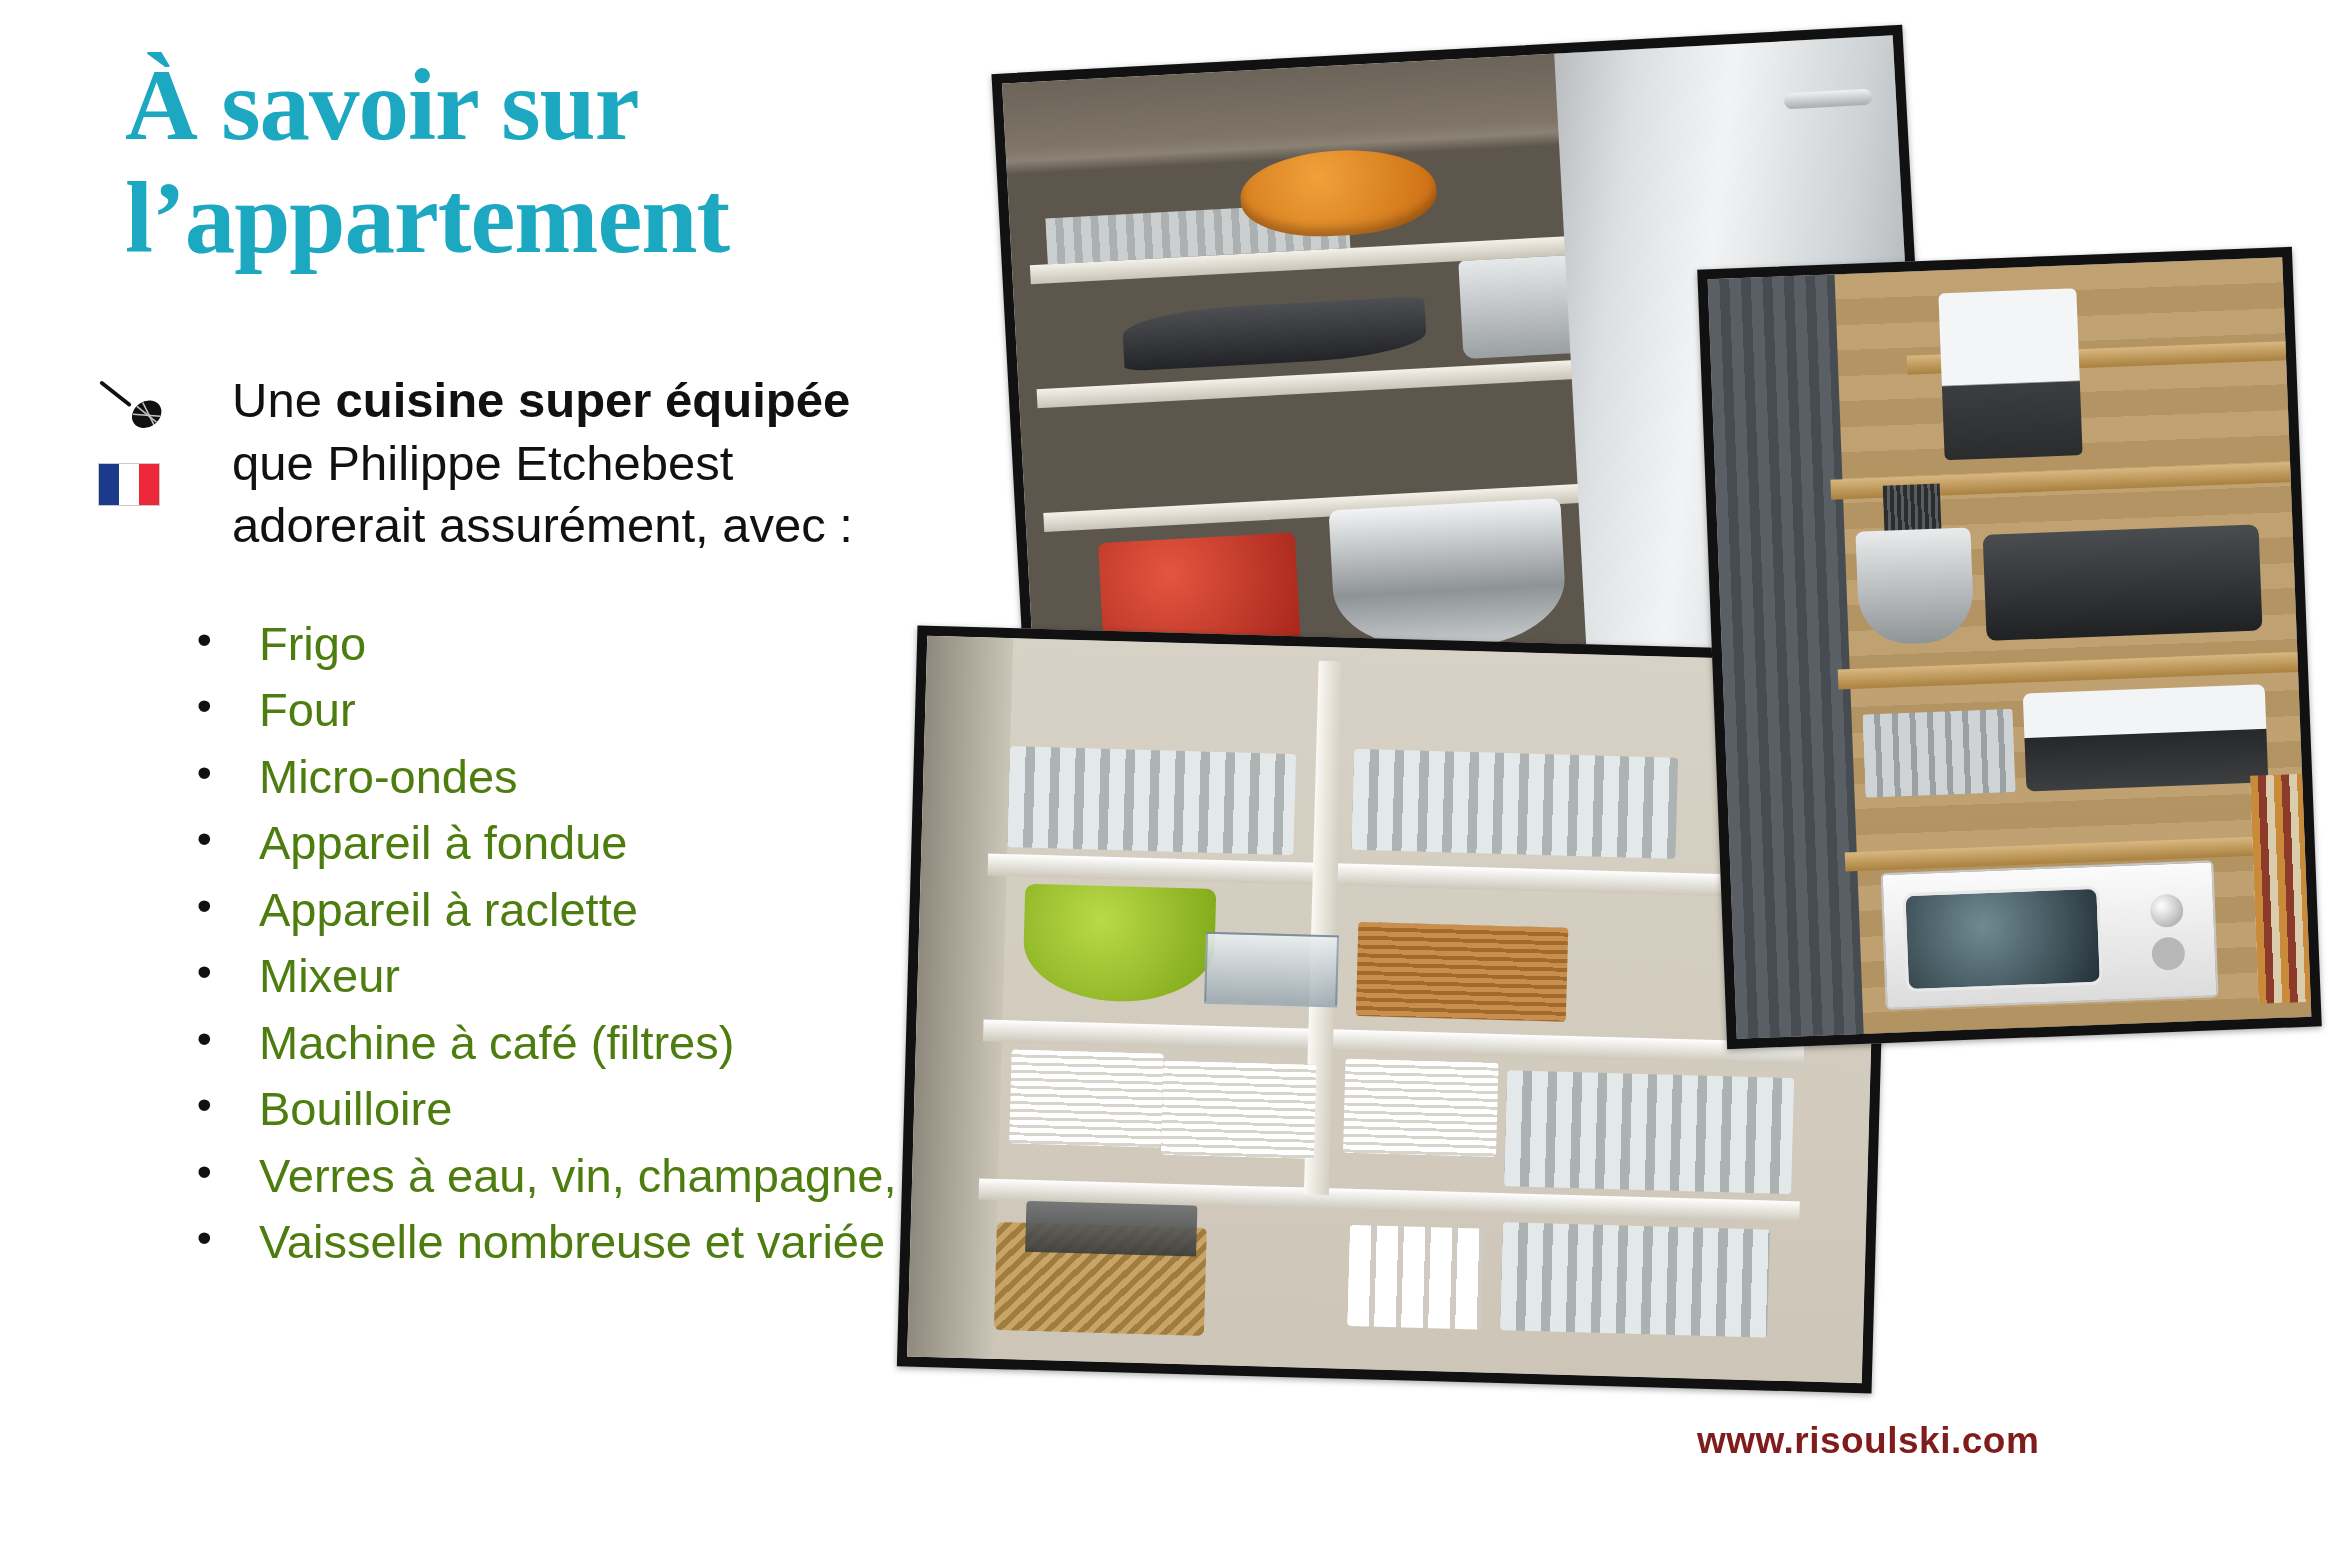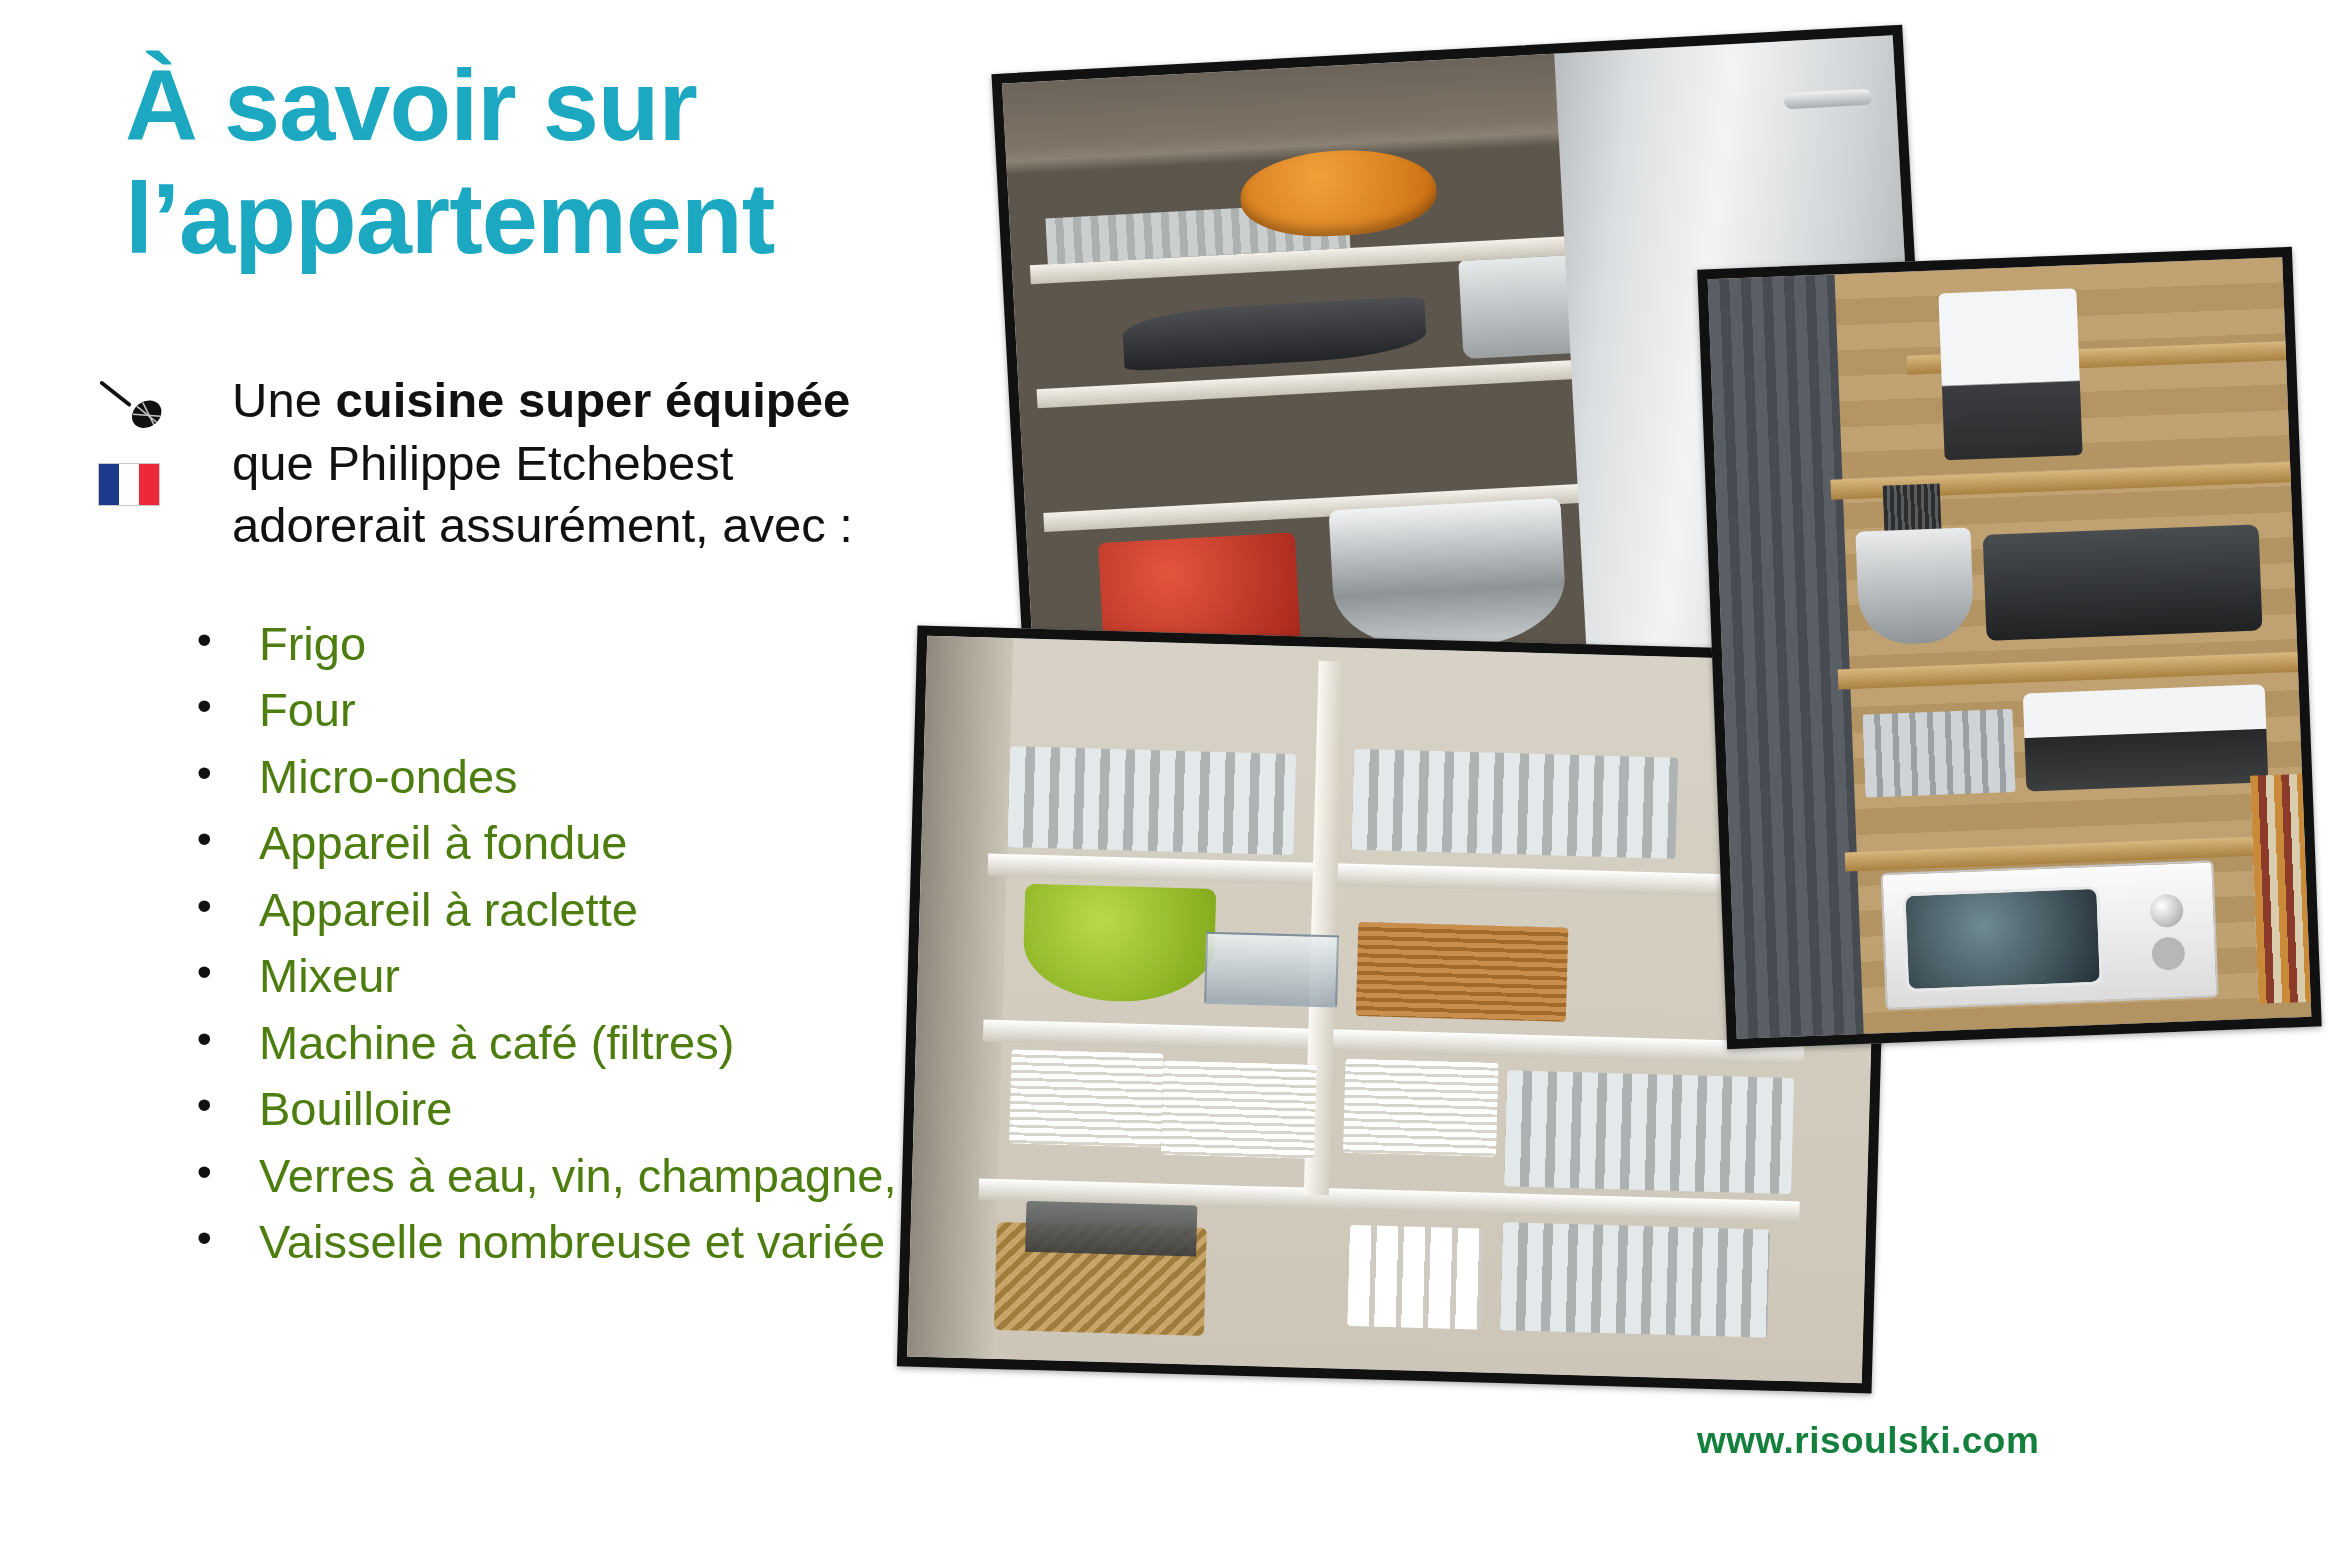--- a/index.html
+++ b/index.html
@@ -20,21 +20,21 @@
   .title {
     position: absolute;
     left: 125px; top: 49px;
     width: 926px;
     color: #1ba8c0;
     font-size: 101px;
     font-weight: bold;
     line-height: 1.12;
     letter-spacing: -1px;
   }
-  .title .line { display: block; }
+  .title .line { display: block; font-family: Liberation Serif, serif; }
 
   .intro-block {
     position: absolute;
     left: 88px; top: 369px;
     width: 975px;
   }
   .intro-row {
     display: flex;
     align-items: flex-start;
     gap: 37px;
@@ -343,21 +343,21 @@
     width: 9%; height: 30%;
     background: repeating-linear-gradient(90deg,#c98b3a 0 7.8px,#8c3b2a 7.8px 15.6px,#d9cdae 15.6px 23.4px);
   }
 
   
   .site-url {
     position: absolute;
     left: 1697px; top: 1420px;
     font-size: 37px;
     font-weight: bold;
-    color: #15803d;
+    color: #7f1d1d;
     letter-spacing: 0.5px;
   }
   .logo {
     position: absolute;
     left: 2054px; top: 1365px;
     width: 125px; height: 125px;
     border: 2px solid #9a9a9a;
     background: linear-gradient(180deg,#f6f1e6 0%, #f3e6d2 55%, #efe3cf 100%);
     overflow: hidden;
   }

